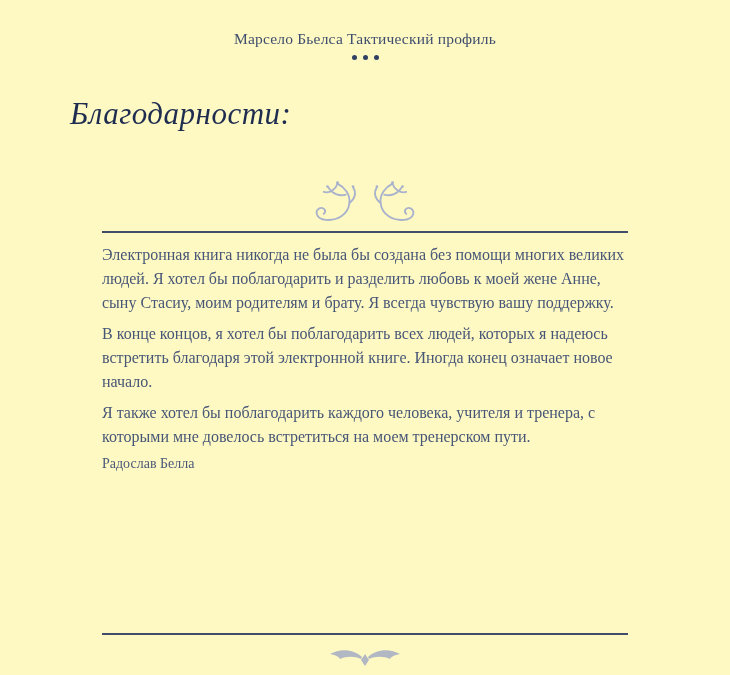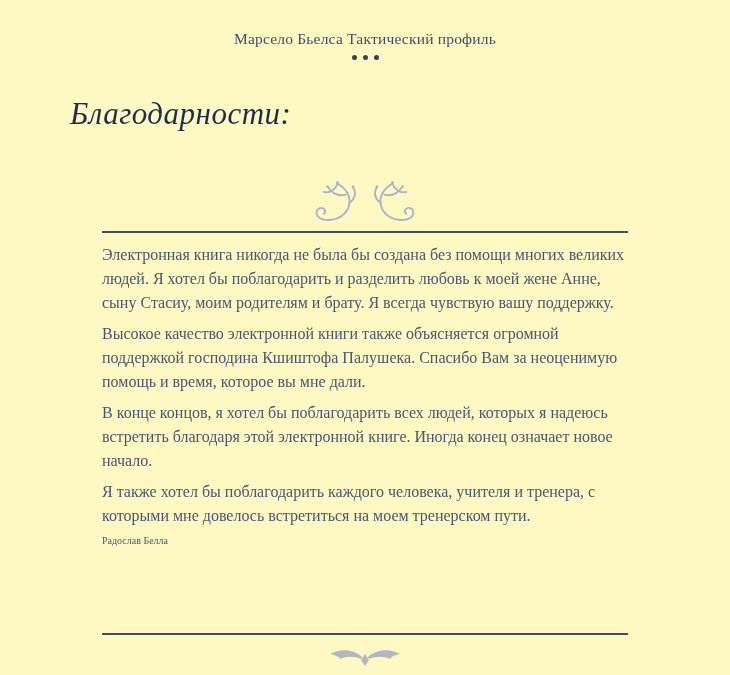--- a/index.html
+++ b/index.html
@@ -80,21 +80,21 @@
     margin: 0 0 7px 0;
     font-size: 16px;
     line-height: 24px;
   }
   .text-block p.bold {
     font-weight: bold;
     color: #3e4f74;
   }
   .signature {
     margin-top: 4px;
-    font-size: 10px;
+    font-size: 14px;
     color: #4a5878;
   }
   .ornament-bottom {
     position: absolute;
     top: 645px;
     left: 0;
     width: 100%;
     display: flex;
     justify-content: center;
   }
@@ -140,21 +140,20 @@
           <circle cx="39" cy="8" r="1.4" fill="#a9b2cc" stroke="none"></circle>
         </g>
       </g>
     </svg>
   </div>
 
   <div class="rule rule-top"></div>
 
   <div class="text-block">
     <p>Электронная книга никогда не была бы создана без помощи многих великих людей. Я хотел бы поблагодарить и разделить любовь к моей жене Анне, сыну Стасиу, моим родителям и брату. Я всегда чувствую вашу поддержку.</p>
-    <p>Высокое качество электронной книги также объясняется огромной поддержкой господина Кшиштофа Палушека. Спасибо Вам за неоценимую помощь и время, которое вы мне дали.</p>
     <p>В конце концов, я хотел бы поблагодарить всех людей, которых я надеюсь встретить благодаря этой электронной книге. Иногда конец означает новое начало.</p>
     <p>Я также хотел бы поблагодарить каждого человека, учителя и тренера, с которыми мне довелось встретиться на моем тренерском пути.</p>
     <div class="signature">Радослав Белла</div>
   </div>
 
   <div class="rule rule-bottom"></div>
 
   <div class="ornament-bottom">
     <svg width="76" height="24" viewBox="0 0 76 24">
       <g fill="#b2b7c4">

